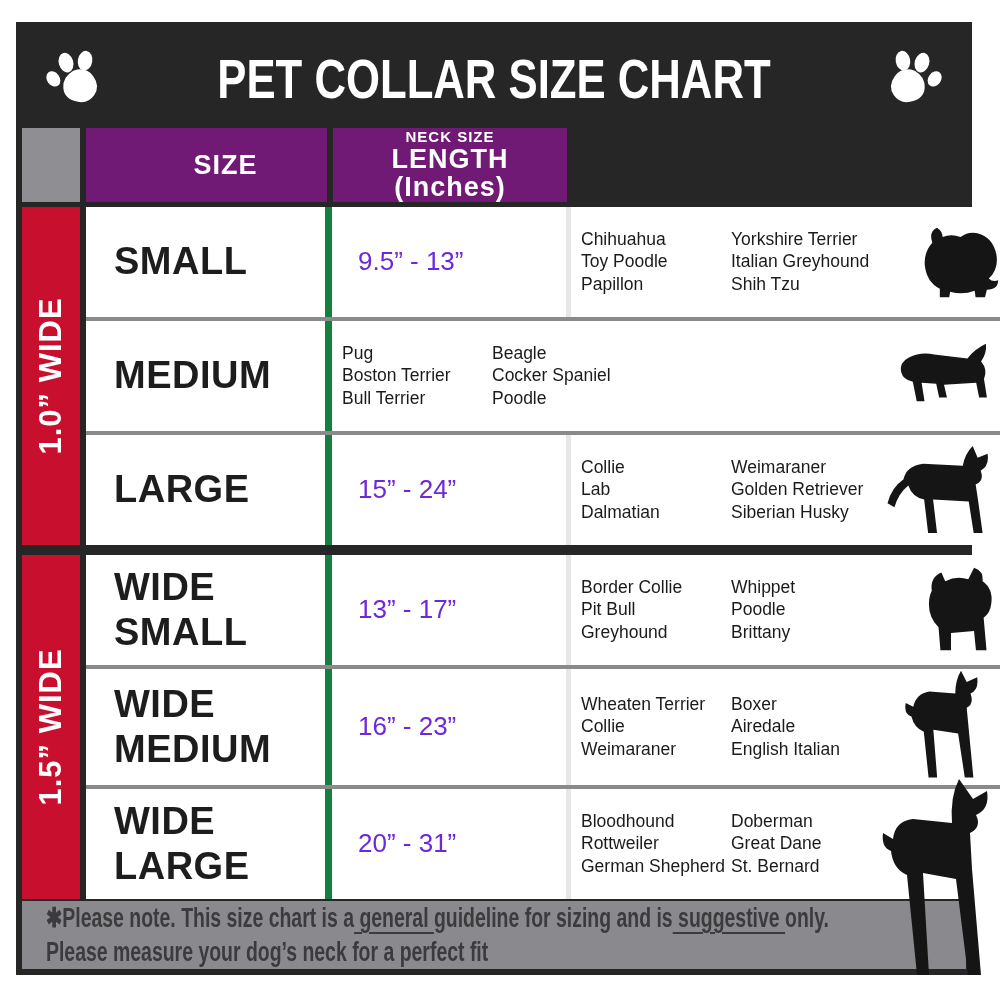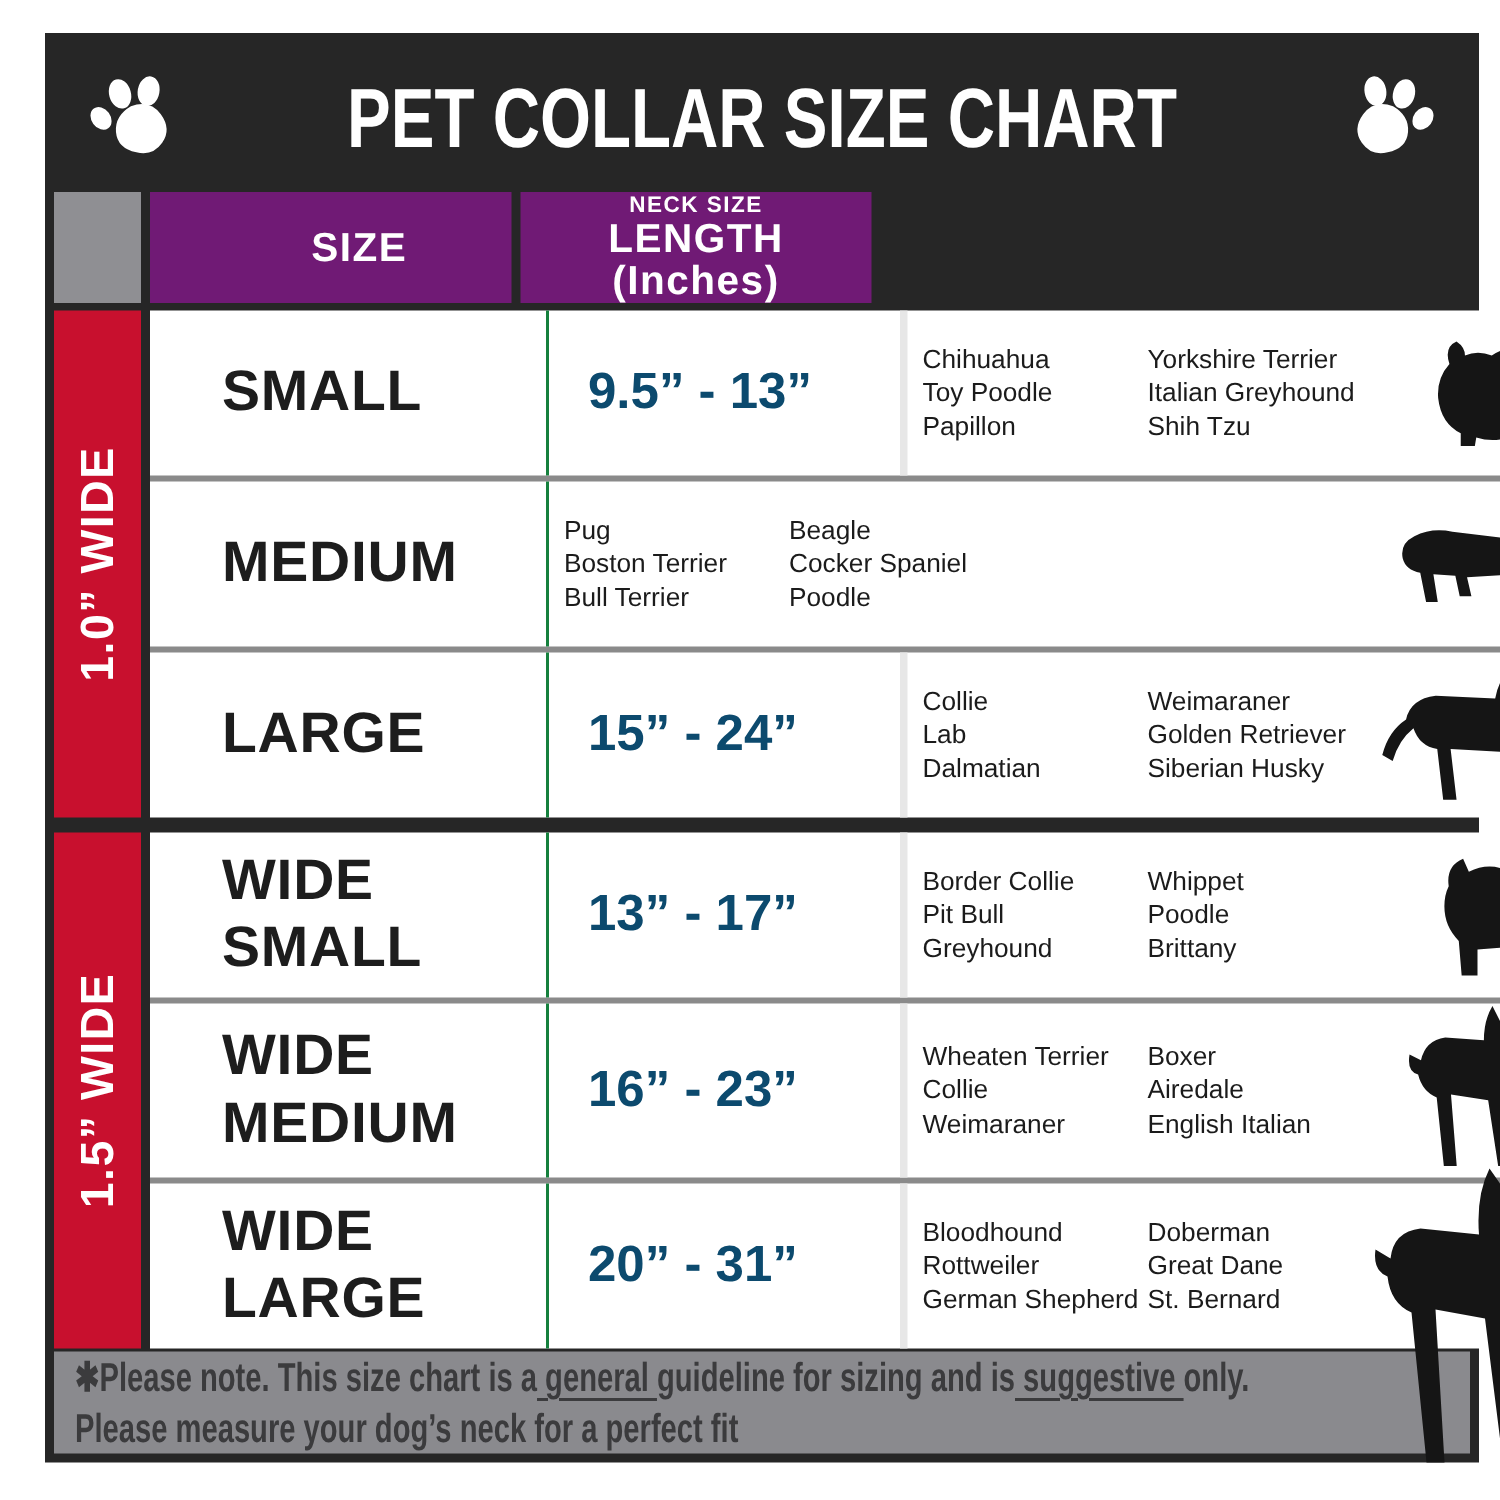--- a/index.html
+++ b/index.html
@@ -1,18 +1,18 @@
 <!DOCTYPE html>
 <html><head>
 <meta charset="utf-8">
 <style>
   * { margin:0; padding:0; box-sizing:border-box; }
   body { background:#fff; font-family:"Liberation Sans", sans-serif; }
   .page { position:relative; width:1000px; height:1000px; background:#ffffff; overflow:hidden; }
-  .board { position:absolute; left:30px; top:22px; width:956px; height:953px;
+  .board { position:absolute; left:16px; top:22px; width:956px; height:953px;
            background:#262626; padding:6px; display:flex; flex-direction:column; }
 
   
   .titlebar { flex:0 0 100px; display:flex; align-items:center; padding:0 22px; }
   .paw { width:64px; height:58px; flex:0 0 auto; }
   .paw.right { transform:scaleX(-1); }
   .title { flex:1; text-align:center; color:#ffffff; font-size:56px; font-weight:700;
            letter-spacing:0px; white-space:nowrap; transform:scaleX(0.78); }
 
   
@@ -30,39 +30,39 @@
   .section { display:flex; gap:6px; flex:0 0 338px; }
   .section.first { margin-bottom:10px; }
   .strip { flex:0 0 58px; background:#C8102E; position:relative; }
   .strip-label { position:absolute; left:50%; top:50%;
                  transform:translate(-50%,-50%) rotate(-90deg);
                  color:#fff; font-size:31px; font-weight:700; white-space:nowrap; letter-spacing:1px; }
   .rows { flex:1; display:flex; flex-direction:column; background:#ffffff; }
   .row { flex:0 0 110px; display:flex; position:relative; }
   .row-divider { flex:0 0 4px; background:#8A8A8A; }
 
-  .c-size { flex:0 0 246px; border-right:2px solid #15803d; display:flex; align-items:center; padding-left:28px;margin-left:20px; }
+  .c-size { flex:0 0 246px; border-right:7px solid #15803d; display:flex; align-items:center; padding-left:28px; }
   .size-text { font-size:38px; font-weight:700; color:#1D1D1D; white-space:pre; line-height:1.18; letter-spacing:0.5px; }
   .c-length { flex:0 0 239px; border-right:5px solid #E7E7E7; display:flex; align-items:center; padding-left:26px; }
-  .length-text { font-size:34px; font-weight:700; color:#0c4a6e; }
+  .length-text { font-size:26px; font-weight:400; color:#6d28d9; }
   .c-breeds { flex:1; display:flex; align-items:center; padding-left:10px; position:relative; }
   .breed-col { white-space:pre; font-size:17.5px; line-height:1.3; color:#1B1B1B; }
   .breed-col.left { width:150px; }
   .breed-col.right { width:150px; }
   .dog { margin-left:auto; margin-right:8px; flex:0 0 auto; }
   .dog-pom      { width:96px;  height:80px; }
   .dog-beagle   { width:112px; height:78px; }
   .dog-shepherd { width:120px; height:104px; }
   .dog-bulldog  { width:96px;  height:104px; }
   .dog-pitbull  { width:118px; height:122px; margin-top:-6px; }
   .dog-doberman { position:absolute; right:2px; bottom:-86px; width:150px; height:212px; z-index:3; margin:0; }
 
   
   .footer { margin-top:2px; flex:1; background:#8A8A8E; display:flex; flex-direction:column;
-            justify-content:center; padding:0 14px; gap:3px; }
+            justify-content:center; padding:0 24px; gap:3px; }
   .note-line { font-size:27px; font-weight:700; color:#3B3B3D; white-space:nowrap;
                transform:scaleX(0.72); transform-origin:left center; }
   .note-line .u { text-decoration:underline; text-decoration-thickness:2px; text-underline-offset:5px; }
 </style>
 </head>
 <body>
 
 <div class="page">
   <div class="board">
 

